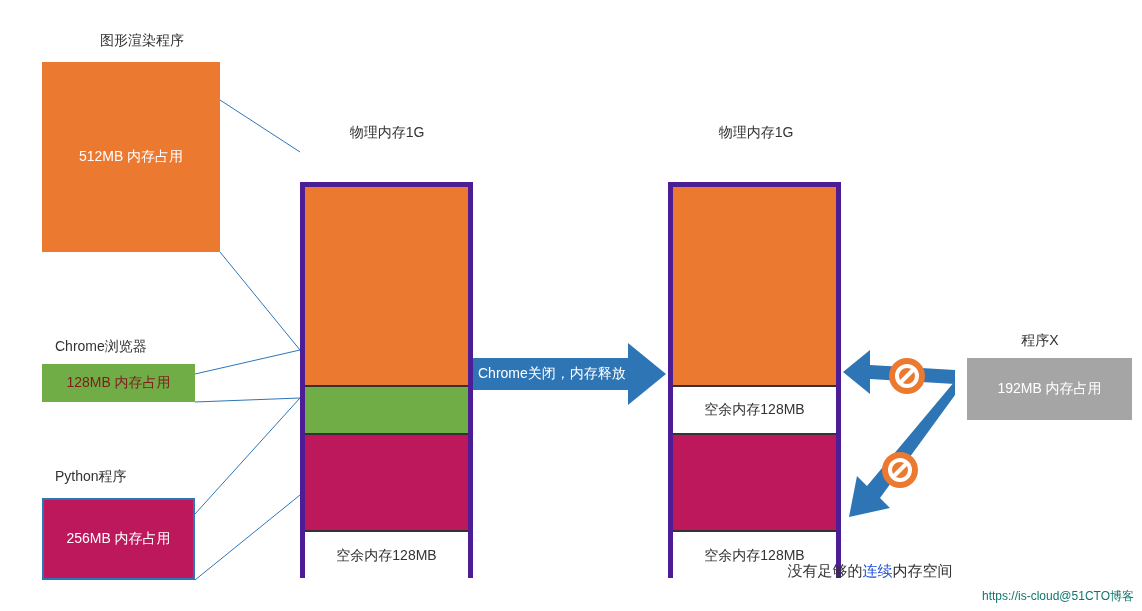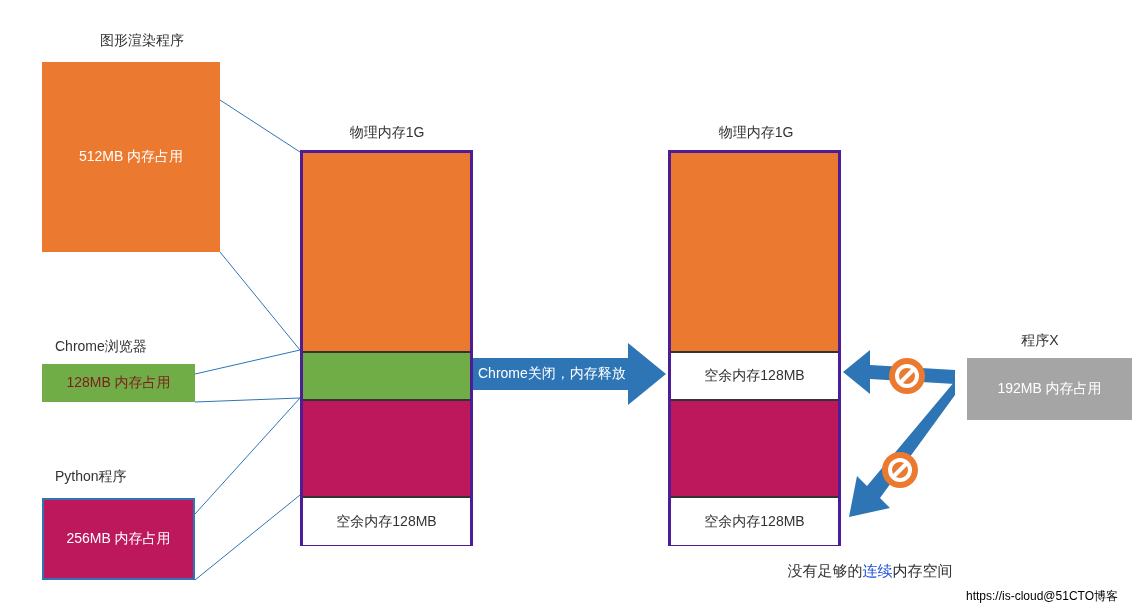--- a/index.html
+++ b/index.html
@@ -10,33 +10,33 @@
     position: relative; background: #fff;
     overflow: hidden;
   }
   .label { position: absolute; text-align: center; }
   .box { position: absolute; border: 2px solid #fff; display: flex;
          align-items: center; justify-content: center; text-align: center; }
   .orange { background: #ec7930; color: #fff; border-color: #ec7930; }
   .green  { background: #70ad47; color: #7f1d1d; border-color: #70ad47; }
   .blue   { background: #be185d; color: #fff; border-color: #2e75b6; }
   .gray   { background: #a5a5a5; color: #fff; border-color: #a5a5a5; }
-  .mem-col { position: absolute; border: 3px solid #4c1d95; }
+  .mem-col { position: absolute; border: 5px solid #4c1d95; margin-top: 32px; }
   .mem-seg { position: absolute; left: 0; right: 0;
              display: flex; align-items: center; justify-content: center;
              border-top: 2px solid #333; }
   .mem-seg:first-child { border-top: none; }
   .btext { color: #333; }
 
   svg.overlay { position: absolute; left: 0; top: 0; width: 1142px; height: 611px; pointer-events: none; }
 
   .big-arrow { position: absolute; display: flex; align-items: center; justify-content: flex-start;
                color: #fff; font-size: 14px; }
-  .watermark { position: absolute; right: 24px; bottom: 6px;
-               font-size: 12px; color: #000000; }
+  .watermark { position: absolute; right: 8px; bottom: 6px;
+               font-size: 12px; color: #0f766e; }
   .red { color: #1d4ed8; }
 </style>
 </head>
 <body>
 
 <svg class="overlay">
 
   <line x1="220" y1="100" x2="300" y2="152" stroke="#2e75b6" stroke-width="1"></line>
   <line x1="220" y1="252" x2="300" y2="350" stroke="#2e75b6" stroke-width="1"></line>
 

